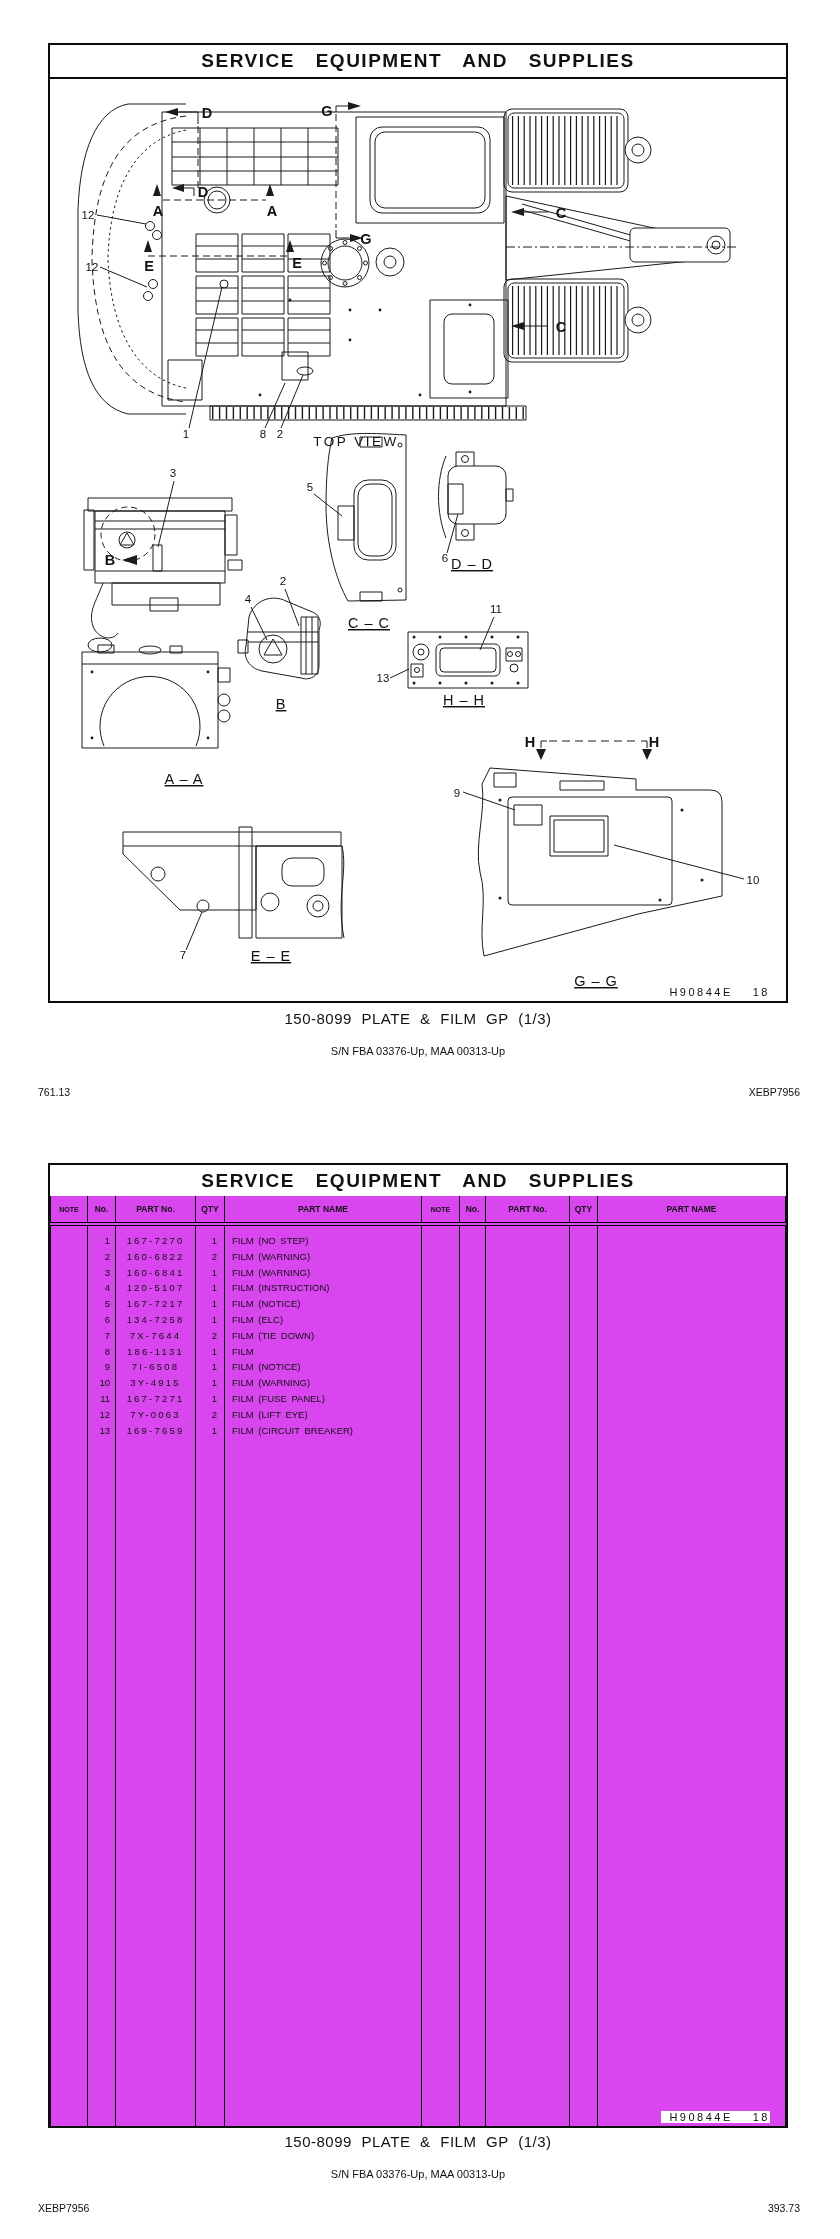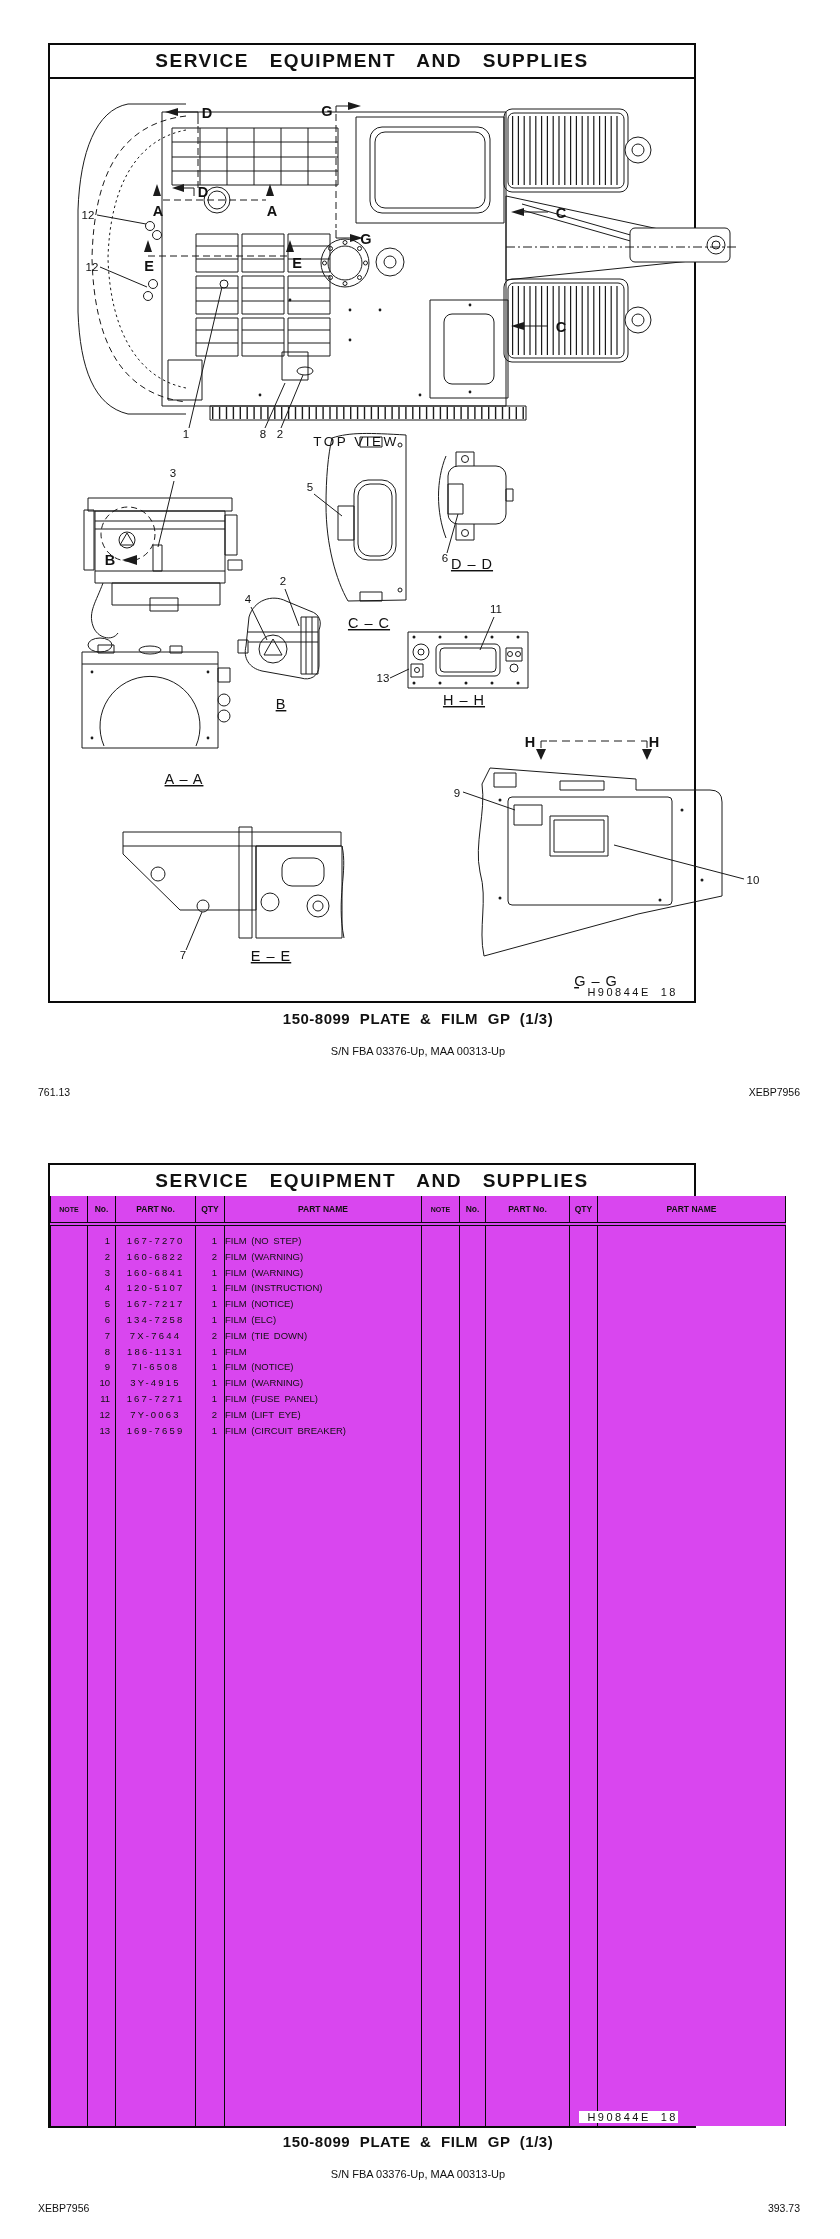--- a/index.html
+++ b/index.html
@@ -1,32 +1,32 @@
 <!DOCTYPE html>
 <html><head>
 <meta charset="utf-8">
 <style>
   html,body{margin:0;padding:0}
   body{width:840px;height:2239px;background:#ffffff;position:relative;
        font-family:"Liberation Sans",sans-serif;color:#111}
-  .page{position:absolute;left:48px;width:648px;border:2px solid #0a0a0a;
+  .page{position:absolute;left:48px;width:740px;border:2px solid #0a0a0a;
         box-sizing:border-box;background:#fff}
   #page1{top:43px;height:960px}
   #page2{top:1163px;height:965px}
   .titlebar{height:32px;border-bottom:2px solid #0a0a0a;display:flex;align-items:center;
             justify-content:center;font-size:19px;font-weight:bold;letter-spacing:1.5px;
             word-spacing:14px;white-space:nowrap}
   #page2 .titlebar{height:31px}
   .hcode{position:absolute;right:16px;bottom:3px;font-size:11px;letter-spacing:2.5px;
          background:#fff;padding-left:8px;z-index:5}
-  .hcode .sheet{margin-left:10px}
+  .hcode .sheet{margin-left:20px}
   .footerblock{position:absolute;left:48px;width:740px;text-align:center}
   #footer1{top:1010px}
   #footer2{top:2133px}
-  .ftitle{font-size:15px;font-weight:bold;letter-spacing:.5px;word-spacing:5px}
+  .ftitle{font-size:15px;font-weight:normal;letter-spacing:.5px;word-spacing:5px}
   .fsub{font-size:11px;margin-top:18px}
   .pageref{position:absolute;font-size:10.5px}
   #ref1L{left:38px;top:1086px}
   #ref1R{right:40px;top:1086px}
   #ref2L{left:38px;top:2202px}
   #ref2R{right:40px;top:2202px}
 
   
   #diagram{position:absolute;left:0;top:32px;width:736px;height:924px}
   .dl{fill:#111;stroke:none;text-anchor:middle;font-family:"Liberation Sans",sans-serif;font-size:12px}
@@ -42,21 +42,21 @@
   #parts th{border:1px solid #0a0a0a;border-top:none;border-bottom:4px double #0a0a0a;
             font-size:8.5px;font-weight:bold;padding:0;height:26px;white-space:nowrap;overflow:hidden}
   #parts th.small{font-size:7px}
   #parts td{border-left:1px solid #0a0a0a;border-right:1px solid #0a0a0a;border-top:none;border-bottom:none;
             font-size:9.5px;padding:0;line-height:15.8px;height:15.8px;white-space:nowrap;overflow:hidden}
   #parts tr.spacer td{height:7px;line-height:7px}
   #parts tr.filler td{height:auto}
   #parts td.cNo{text-align:right;padding-right:5px}
   #parts td.cPart{text-align:center;letter-spacing:2.2px}
   #parts td.cQty{text-align:right;padding-right:7px}
-  #parts td.cName{text-align:left;padding-left:0;word-spacing:2px}
+  #parts td.cName{text-align:left;padding-left:7px;word-spacing:2px}
 </style>
 </head>
 <body>
 
 <section class="page" id="page1">
   <div class="titlebar">SERVICE EQUIPMENT AND SUPPLIES</div>
 
   <svg id="diagram" viewBox="50 77 736 924" xmlns="http://www.w3.org/2000/svg">
     <g stroke="#1b1b1b" stroke-width="1" fill="none" stroke-linejoin="round" stroke-linecap="butt">
 

